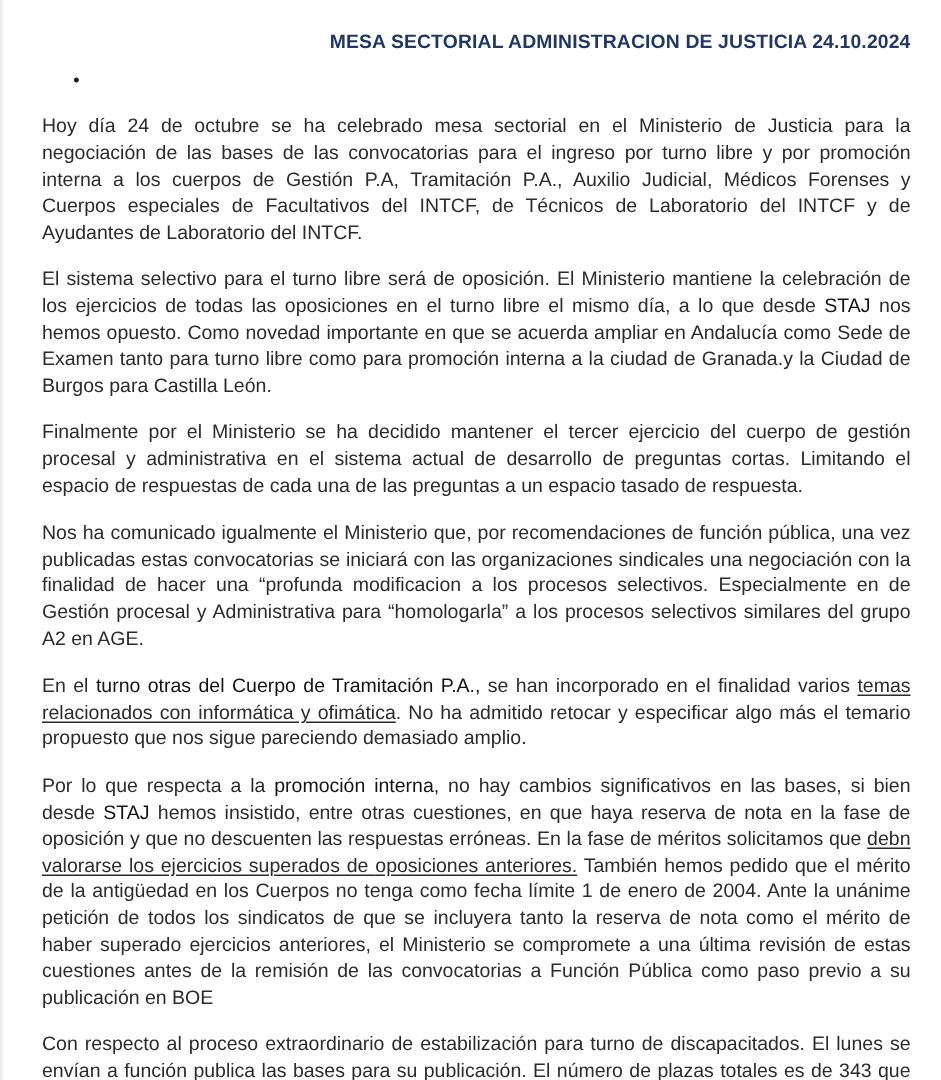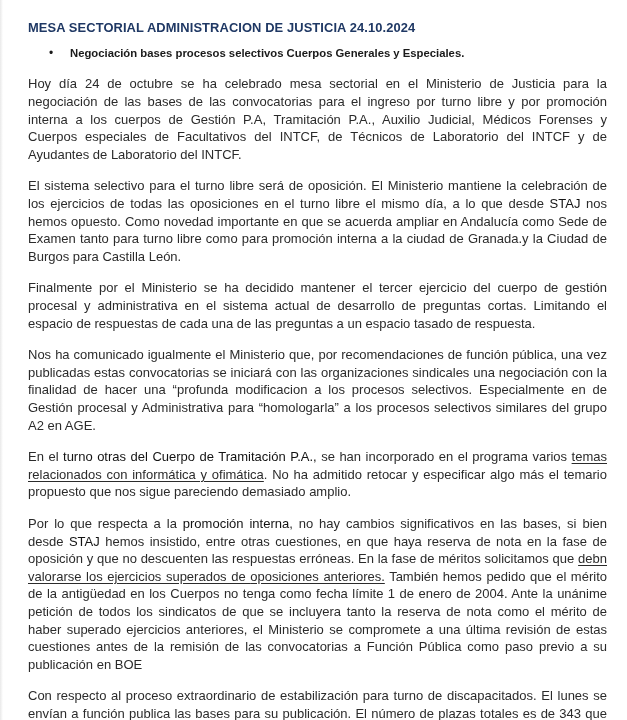--- a/index.html
+++ b/index.html
@@ -30,21 +30,21 @@
     width: 3px;
     height: 720px;
     background: linear-gradient(to right, #e9e9e9, #ffffff);
     pointer-events: none;
   }
   .content {
     position: relative;
     padding: 14px 20px 0 28px;
   }
   .doc-title {
-    text-align: left;
+    text-align: right;
     color: #1f3864;
     font-weight: bold;
     font-size: 12.9px;
     letter-spacing: 0.1px;
     margin: 6px 0 0 0;
     line-height: 1.2;
   }
   .bullet-row {
     display: flex;
     align-items: flex-start;
@@ -88,25 +88,24 @@
 
 <div class="page">
   <div class="edge-shadow"></div>
 
   <div class="content">
 
     <h1 class="doc-title" style="color: rgb(31, 56, 100);">MESA SECTORIAL ADMINISTRACION DE JUSTICIA 24.10.2024</h1>
 
     <div class="bullet-row">
       <span class="bullet-dot">•</span>
-      <span class="bullet-text">Negociación bases procesos selectivos Cuerpos Generales y Especiales.</span>
     </div>
 
     <p class="para"><span>Hoy día 24 de octubre se ha celebrado mesa sectorial en el Ministerio de Justicia para la negociación de las bases de las convocatorias para el ingreso por turno libre y por promoción interna a los cuerpos de Gestión P.A, Tramitación P.A., Auxilio Judicial, Médicos Forenses y Cuerpos especiales de Facultativos del INTCF, de Técnicos de Laboratorio del INTCF y de Ayudantes de Laboratorio del INTCF.</span></p>
     <p class="para"><span>El sistema selectivo para el turno libre será de oposición. El Ministerio mantiene la celebración de los ejercicios de todas las oposiciones en el turno libre el mismo día, a lo que desde </span><b>STAJ</b><span> nos hemos opuesto. Como novedad importante en que se acuerda ampliar en Andalucía como Sede de Examen tanto para turno libre como para promoción interna a la ciudad de Granada.y la Ciudad de Burgos para Castilla León.</span></p>
     <p class="para"><span>Finalmente por el Ministerio se ha decidido mantener el tercer ejercicio del cuerpo de gestión procesal y administrativa en el sistema actual de desarrollo de preguntas cortas. Limitando el espacio de respuestas de cada una de las preguntas a un espacio tasado de respuesta.</span></p>
     <p class="para"><span>Nos ha comunicado igualmente el Ministerio que, por recomendaciones de función pública, una vez publicadas estas convocatorias se iniciará con las organizaciones sindicales una negociación con la finalidad de hacer una “profunda modificacion a los procesos selectivos. Especialmente en de Gestión procesal y Administrativa para “homologarla” a los procesos selectivos similares del grupo A2 en AGE.</span></p>
-    <p class="para"><span>En el </span><b>turno otras del Cuerpo de Tramitación P.A.,</b><span> se han incorporado en el programa varios </span><u>temas relacionados con informática y ofimática</u><span>. No ha admitido retocar y especificar algo más el temario propuesto que nos sigue pareciendo demasiado amplio.</span></p>
+    <p class="para"><span>En el </span><b>turno otras del Cuerpo de Tramitación P.A.,</b><span> se han incorporado en el finalidad varios </span><u>temas relacionados con informática y ofimática</u><span>. No ha admitido retocar y especificar algo más el temario propuesto que nos sigue pareciendo demasiado amplio.</span></p>
     <p class="para"><span>Por lo que respecta a la </span><b>promoción interna</b><span>, no hay cambios significativos en las bases, si bien desde </span><b>STAJ</b><span> hemos insistido, entre otras cuestiones, en que haya reserva de nota en la fase de oposición y que no descuenten las respuestas erróneas. En la fase de méritos solicitamos que </span><u>debn valorarse los ejercicios superados de </u><u>oposiciones anteriores.</u><span> También hemos pedido que el mérito de la antigüedad en los Cuerpos no tenga como fecha límite 1 de enero de 2004. Ante la unánime petición de todos los sindicatos de que se incluyera tanto la reserva de nota como el mérito de haber superado ejercicios anteriores, el Ministerio se compromete a una última revisión de estas cuestiones antes de la remisión de las convocatorias a Función Pública como paso previo a su publicación en BOE</span></p>
     <p class="para"><span>Con respecto al proceso extraordinario de estabilización para turno de discapacitados. El lunes se envían a función publica las bases para su publicación. El número de plazas totales es de 343 que NO se detraerán de la convocatoria de diciembre de 2022. Los méritos de los participantes será a fecha del último día de presentación de instancias en la convocatoria que se publica. Con respecto a la fecha de exigencia de los requisitos quedará a la espera de lo que determine función pública.  En cuanto a las plazas a ofertar serán exactamente las mismas que las ofertadas previamente al proceso de estabilización concurso de méritos y que , en consecuencia, si dicha plaza ha sido ya ocupada por un funcionario/a estabilizado se creará en ese órgano una plaza bis, sobre la plantilla existencia en ese juzgado. Amortizándose de manera natural cuando se vayan produciéndose vacantes.</span></p>
 
   </div>
 </div>
 
 </body></html>

